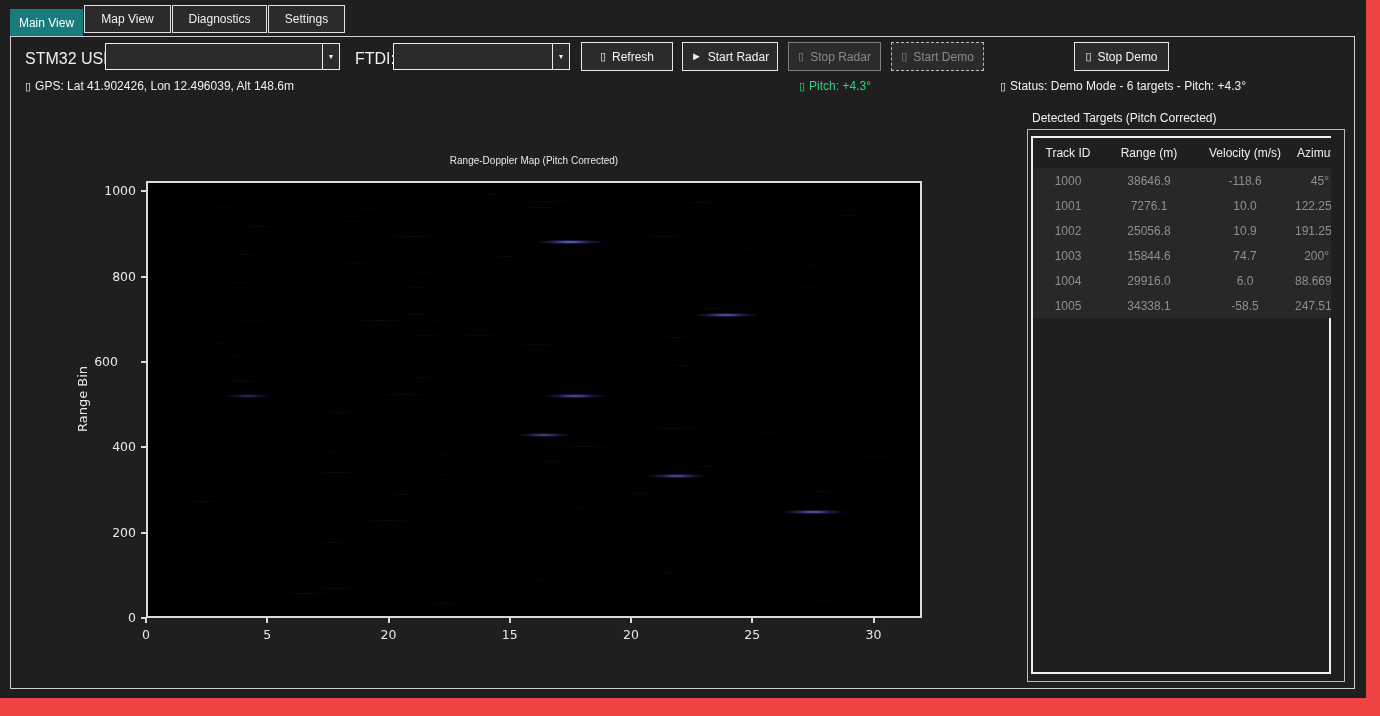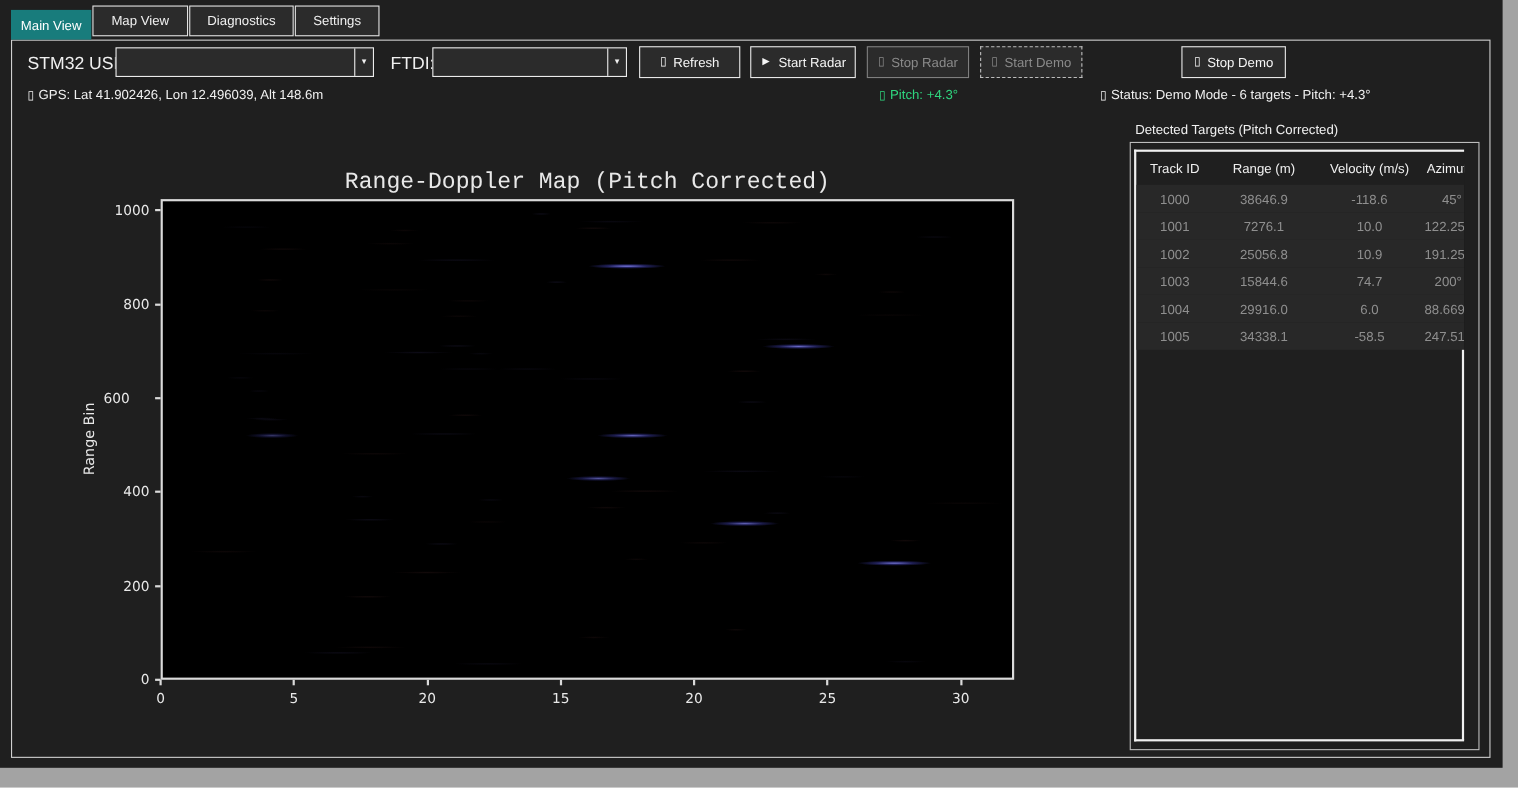--- a/index.html
+++ b/index.html
@@ -1,16 +1,16 @@
 <!DOCTYPE html>
 <html><head>
 <meta charset="utf-8">
 <style>
   html,body{margin:0;padding:0;background:#ffffff;}
-  #stage{position:relative;width:1380px;height:716px;background:#a3a3a3;overflow:hidden;
+  #stage{position:relative;width:1380px;height:716px;background:#ef4444;overflow:hidden;
          font-family:"Liberation Sans",sans-serif;}
   #app{position:absolute;left:0;top:0;width:1366px;height:698px;background:#1f1f1f;}
   .abs{position:absolute;}
 
   
   .tab{position:absolute;top:5px;height:28px;background:#2b2b2b;border:1px solid #e2e2e2;
        color:#f0f0f0;font-size:12px;display:flex;align-items:center;justify-content:center;
        box-sizing:border-box;cursor:default;}
   .tab.active{top:9px;height:27px;background:#187c7c;border:none;color:#ffffff;z-index:3;}
 
@@ -32,21 +32,21 @@
   .btn.disabled{color:#8a8a8a;border-color:#7f7f7f;}
   .btn.dashed{border:1px dashed #bdbdbd;}
 
   
   .status{position:absolute;top:79px;font-size:12px;color:#f0f0f0;white-space:nowrap;}
   .status .ic{font-size:11px;margin-right:4px;}
   #pitch-text{color:#2fd57e;}
 
   
   #chart-title{position:absolute;left:146px;top:155px;width:776px;text-align:center;
-               color:#e8e8e8;font-size:21px;font-family:Liberation Mono, monospace;}
+               color:#e8e8e8;font-size:10px;font-family:Liberation Sans, sans-serif;}
   #plot{position:absolute;left:146px;top:181px;width:776px;height:437px;background:#000000;
         border:2px solid #dadada;box-sizing:border-box;}
   .xtickmark{position:absolute;width:2px;height:5px;background:#dadada;}
   .ytickmark{position:absolute;width:5px;height:2px;background:#dadada;}
   .xticklabel{position:absolute;width:40px;text-align:center;color:#e8e8e8;font-size:12.5px;
               font-family:"DejaVu Sans",sans-serif;}
   .yticklabel{position:absolute;width:58px;text-align:right;color:#e8e8e8;font-size:12.5px;
               font-family:"DejaVu Sans",sans-serif;}
   #xaxis-label{position:absolute;left:146px;top:647px;width:776px;text-align:center;
                color:#e8e8e8;font-size:13px;font-family:"DejaVu Sans",sans-serif;}

